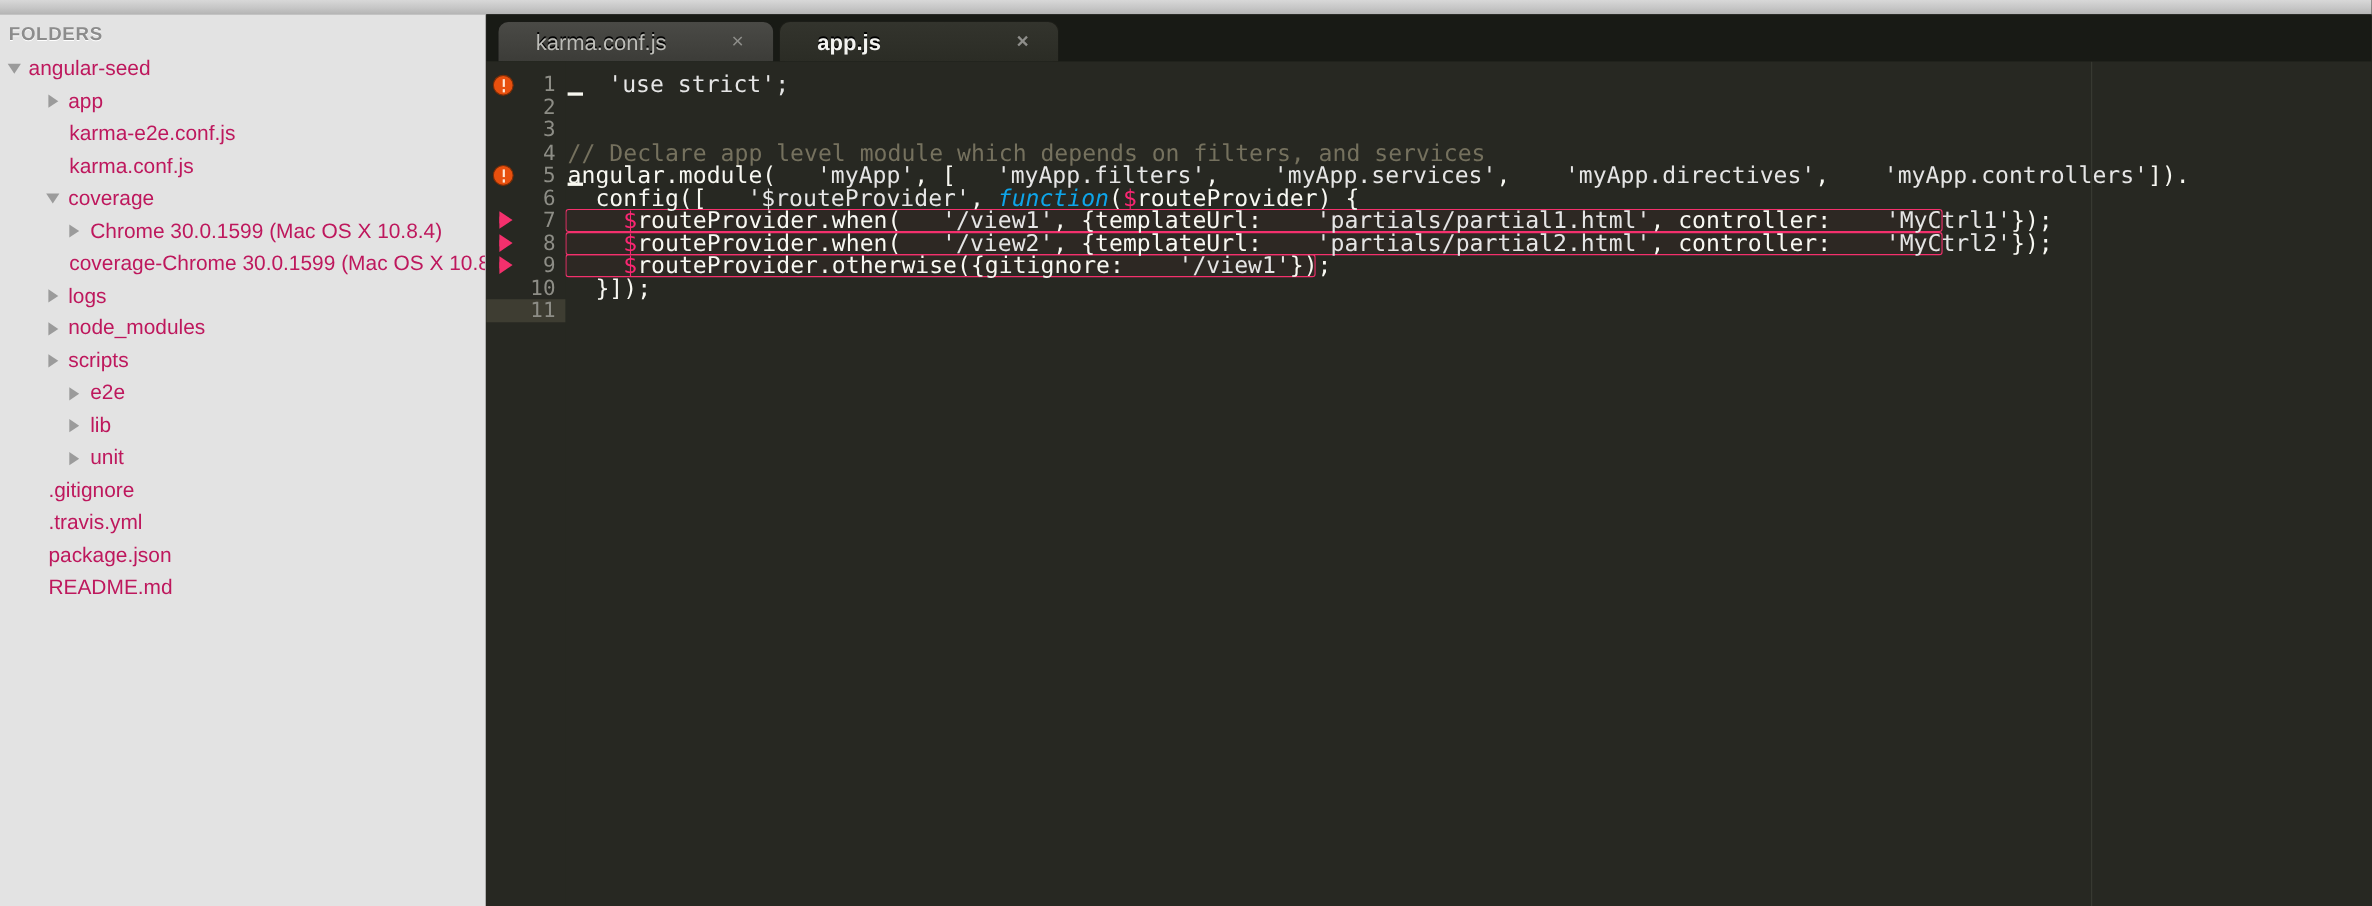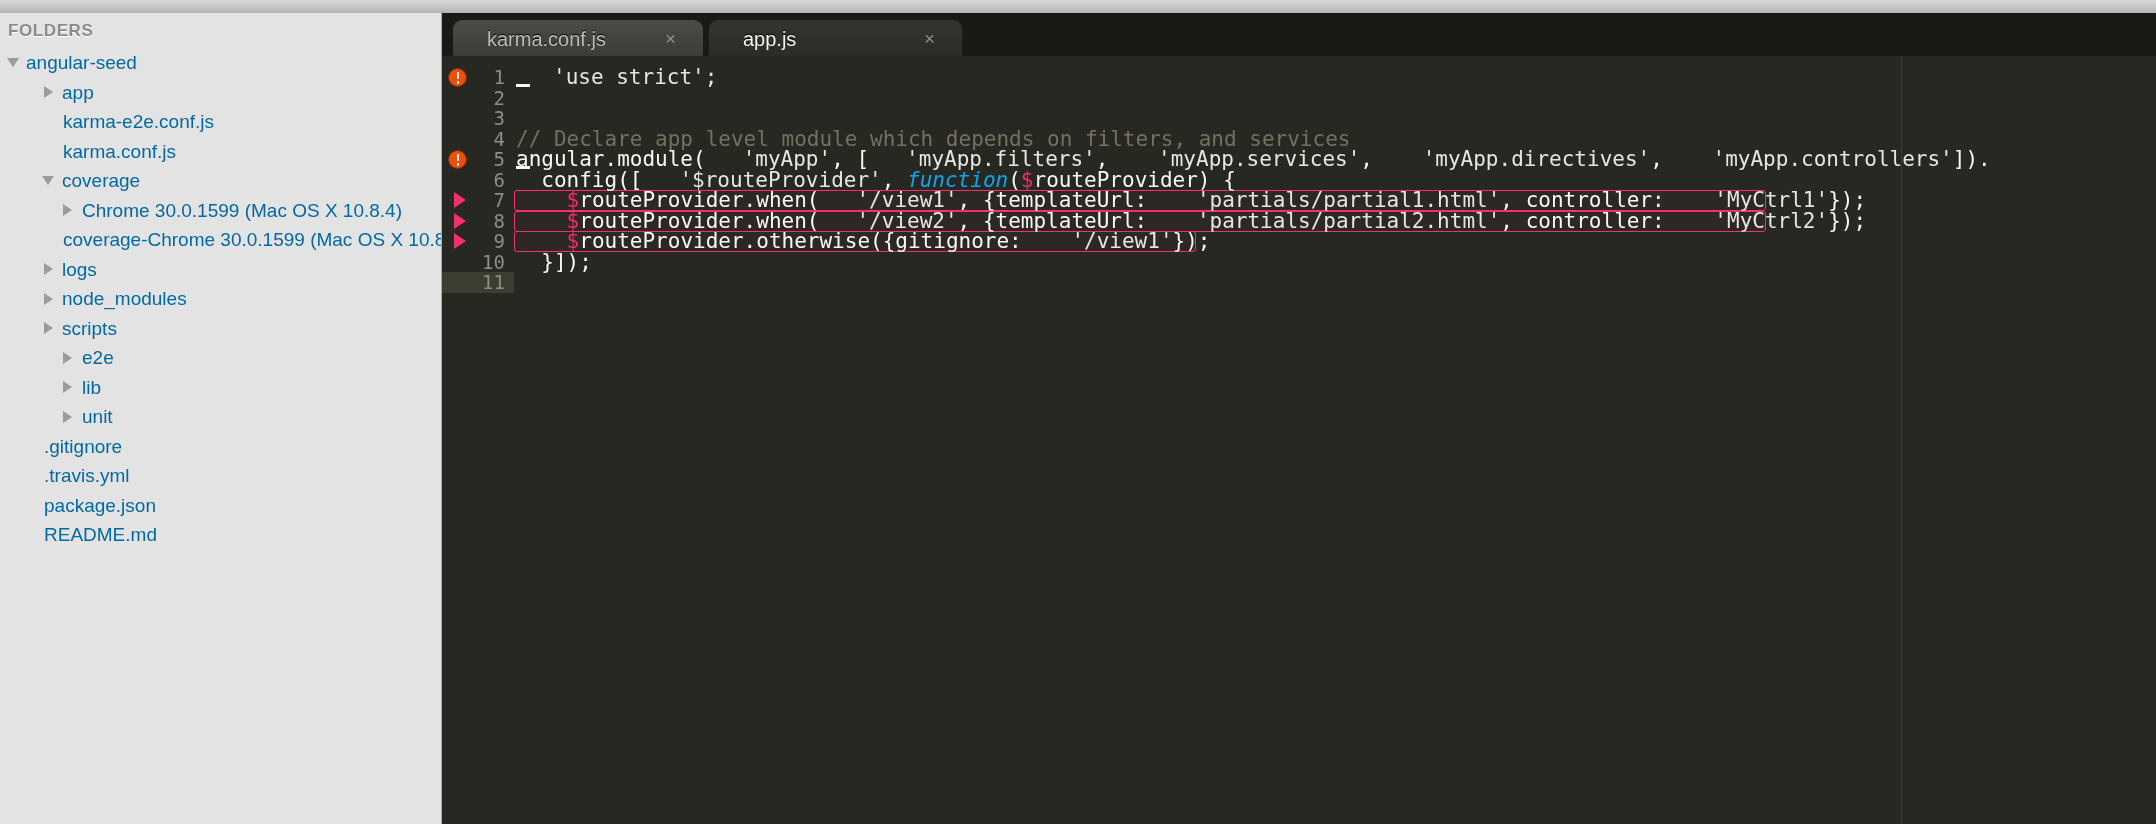--- a/index.html
+++ b/index.html
@@ -33,21 +33,21 @@
   .sidebar-header{
     position:absolute;left:8px;top:8px;
     font-size:17px;font-weight:bold;letter-spacing:.6px;
     color:#8c8c8c;text-shadow:0 1px 0 #fff;
     white-space:nowrap;
   }
   .tree{position:absolute;left:0;top:35px;width:441px;}
   .row{
     position:relative;height:29.5px;line-height:29.5px;
     white-space:nowrap;overflow:hidden;
-    font-size:19px;color:#0369a1;
+    font-size:19px;color:#be185d;
   }
   .row .arrow{
     position:absolute;top:0;width:14px;height:29.5px;
     display:flex;align-items:center;justify-content:center;
   }
   .row .arrow i{display:block;width:0;height:0;}
   .arrow.closed i{
     border-left:9px solid #9b9b9b;
     border-top:6px solid transparent;border-bottom:6px solid transparent;
   }
@@ -261,21 +261,21 @@
         </div>
       </div>
   </div>
 
   <div class="editor">
     <div class="tabbar" id="tabbar">
         <div class="tab inactive" style="left: 10px; width: 252px;">
           <span class="tab-label">karma.conf.js</span>
           <span class="tab-close" style="left: 212px;">×</span>
         </div>
-        <div class="tab active" style="left: 266px; width: 255px;">
+        <div class="tab active" style="left: 266px; width: 255px; font-weight: bold;">
           <span class="tab-label">app.js</span>
           <span class="tab-close" style="left: 215px;">×</span>
         </div>
       </div>
     <div class="code-area">
       <div class="gutter" id="gutter">
           <div class="gutter-line" style="top: 11px;">
             <span class="num">1</span>
           </div>
           <div class="gutter-line" style="top: 31.5px;">

